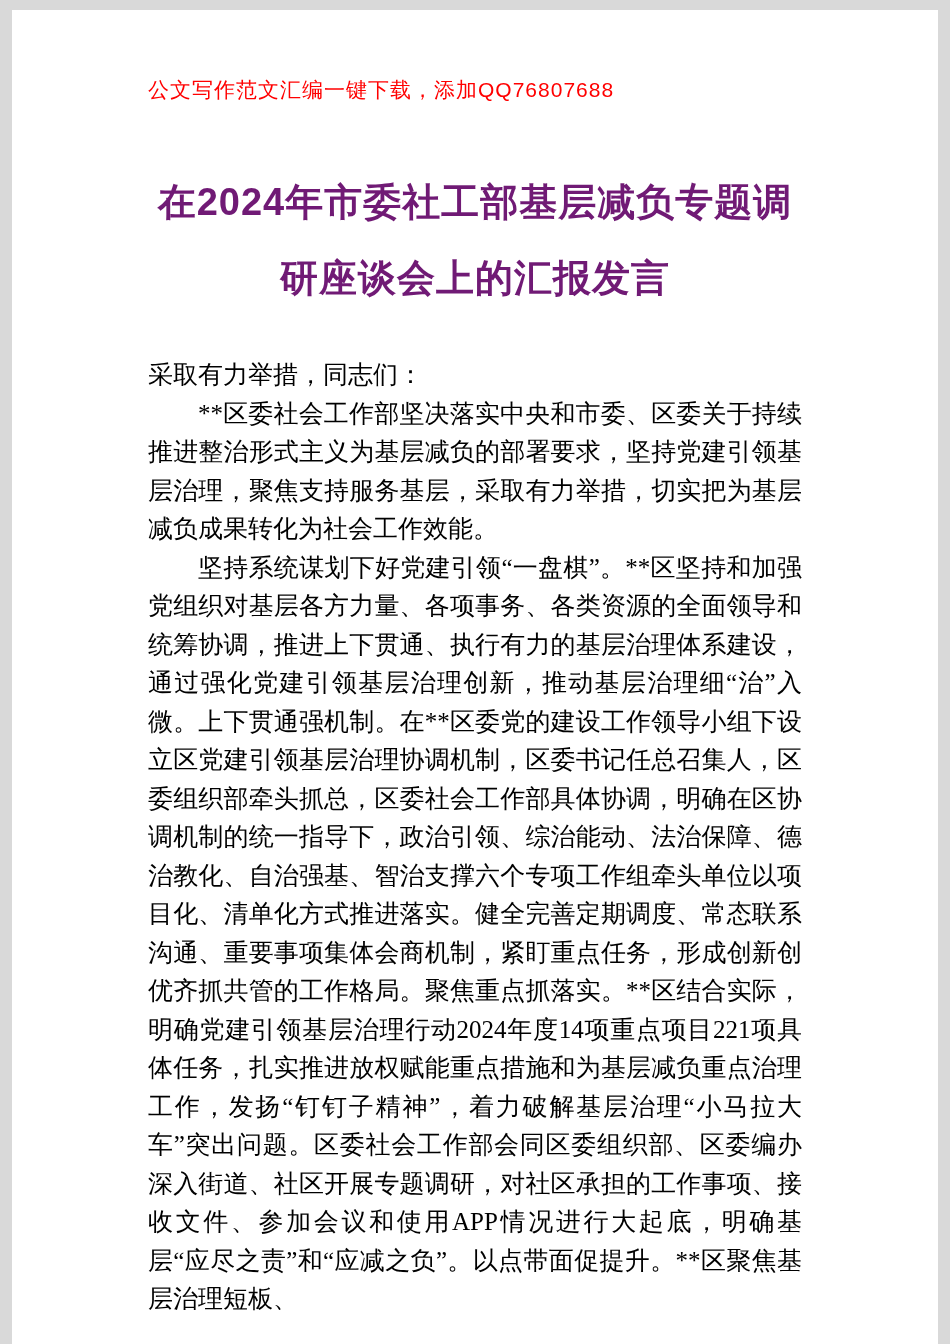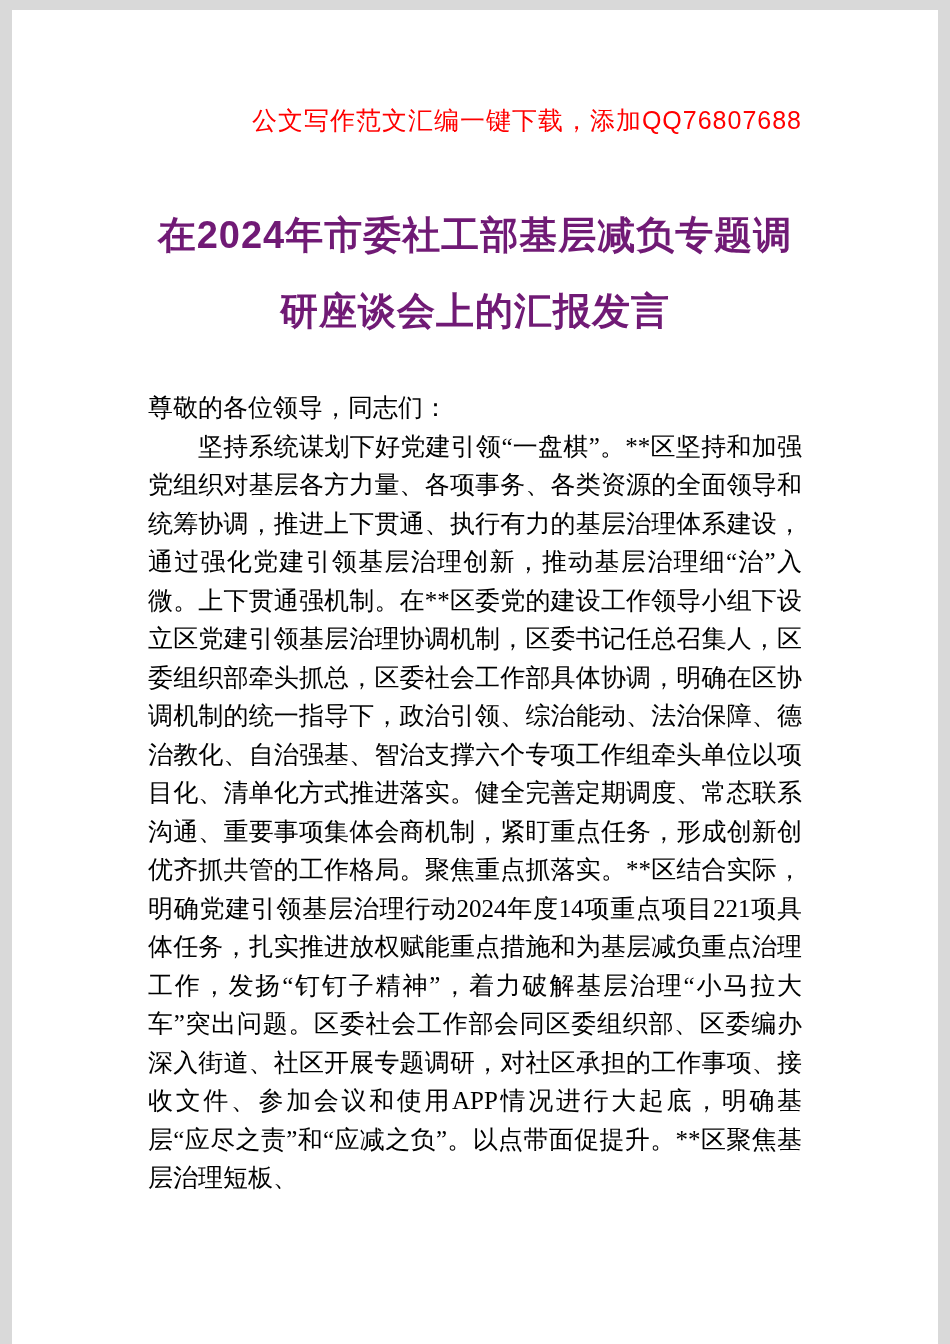--- a/index.html
+++ b/index.html
@@ -22,24 +22,24 @@
 
   .page {
     width: 926px;
     height: 1500px;
     background: #ffffff;
     padding: 0 136px;
     overflow: hidden;
   }
 
   .notice {
-    padding-top: 94px;
-    text-align: right;
+    padding-top: 66px;
+    text-align: left;
     font-family: "Liberation Sans", sans-serif;
-    font-size: 25px;
+    font-size: 21px;
     color: #ff0000;
     letter-spacing: 1px;
   }
 
   .title {
     margin-top: 60px;
     text-align: center;
     font-family: "Liberation Sans", sans-serif;
     font-size: 38px;
     font-weight: bold;
@@ -69,18 +69,19 @@
 <body>
 
 <div class="canvas">
   <div class="page">
 
     <div class="notice">公文写作范文汇编一键下载，添加QQ76807688</div>
 
     <h1 class="title">在2024年市委社工部基层减负专题调研座谈会上的汇报发言</h1>
 
     <div class="body-text">
-      <p class="salutation">尊敬的各位领导，同志们：</p>
+      <p class="salutation">采取有力举措，同志们：</p>
+      <p class="para">**区委社会工作部坚决落实中央和市委、区委关于持续推进整治形式主义为基层减负的部署要求，坚持党建引领基层治理，聚焦支持服务基层，采取有力举措，切实把为基层减负成果转化为社会工作效能。</p>
       <p class="para">坚持系统谋划下好党建引领“一盘棋”。**区坚持和加强党组织对基层各方力量、各项事务、各类资源的全面领导和统筹协调，推进上下贯通、执行有力的基层治理体系建设，通过强化党建引领基层治理创新，推动基层治理细“治”入微。上下贯通强机制。在**区委党的建设工作领导小组下设立区党建引领基层治理协调机制，区委书记任总召集人，区委组织部牵头抓总，区委社会工作部具体协调，明确在区协调机制的统一指导下，政治引领、综治能动、法治保障、德治教化、自治强基、智治支撑六个专项工作组牵头单位以项目化、清单化方式推进落实。健全完善定期调度、常态联系沟通、重要事项集体会商机制，紧盯重点任务，形成创新创优齐抓共管的工作格局。聚焦重点抓落实。**区结合实际，明确党建引领基层治理行动2024年度14项重点项目221项具体任务，扎实推进放权赋能重点措施和为基层减负重点治理工作，发扬“钉钉子精神”，着力破解基层治理“小马拉大车”突出问题。区委社会工作部会同区委组织部、区委编办深入街道、社区开展专题调研，对社区承担的工作事项、接收文件、参加会议和使用APP情况进行大起底，明确基层“应尽之责”和“应减之负”。以点带面促提升。**区聚焦基层治理短板、</p>
     </div>
 
   </div>
 </div>
 
 </body></html>

